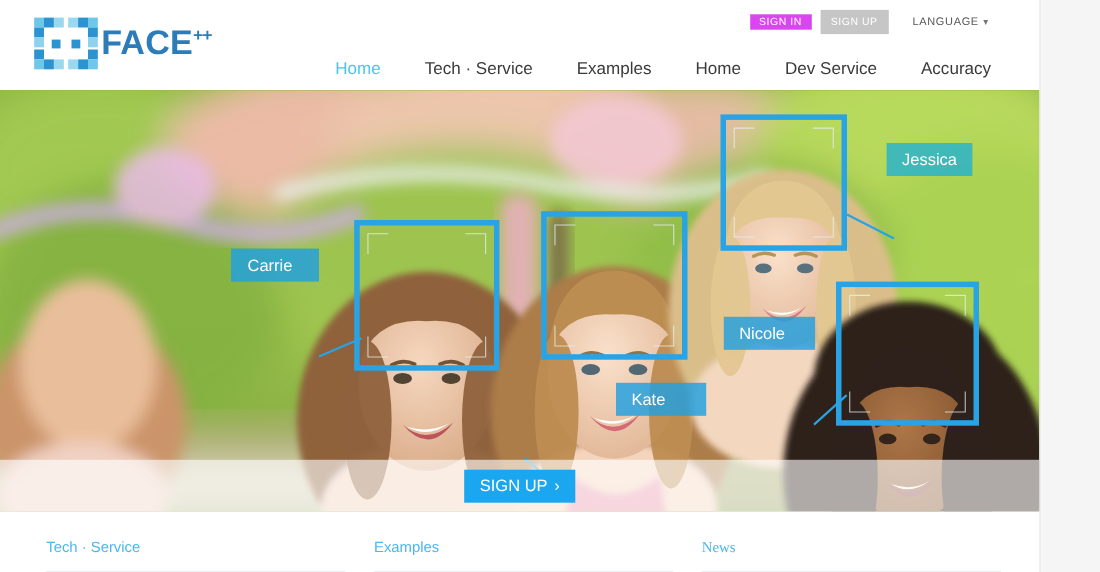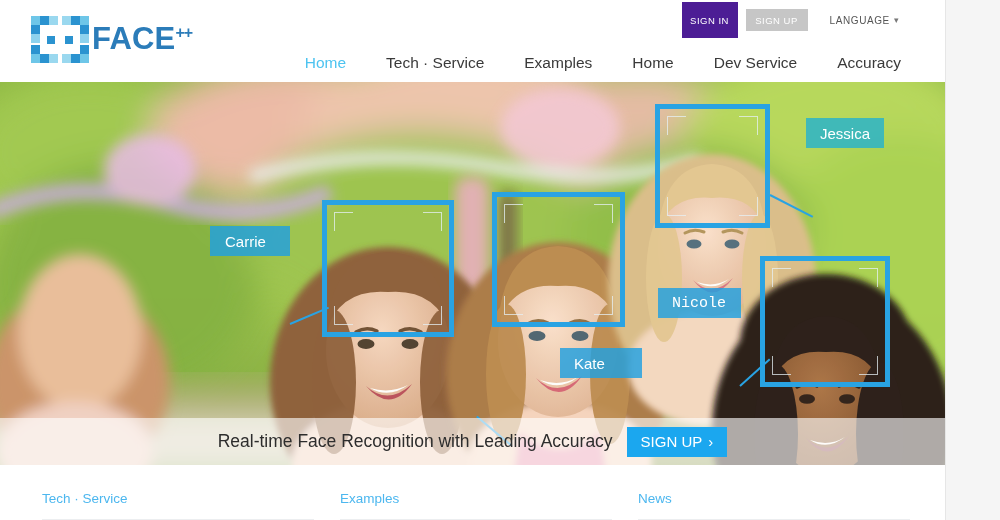--- a/index.html
+++ b/index.html
@@ -15,21 +15,21 @@
   .gutter{position:absolute;left:945px;top:0;width:55px;height:520px;background:#f5f5f5;border-left:1px solid #e6e6e6;}
 
   
   .header{position:absolute;left:0;top:0;width:945px;height:82px;background:#fff;}
   .logo{position:absolute;left:31px;top:14px;width:58px;height:52px;}
   .logo svg{display:block;}
   .brand{position:absolute;left:92px;top:23px;font-size:31px;font-weight:bold;color:#2b7cb9;letter-spacing:.2px;line-height:1;}
   .brand .pp{font-size:16px;vertical-align:super;letter-spacing:-1px;}
 
   .topbtns{position:absolute;right:46px;top:8px;height:24px;display:flex;align-items:center;gap:0;}
-  .btn-signin{width:56px;height:36px;background:#4c1d95;color:#fff;font-size:9.5px;letter-spacing:.5px;
+  .btn-signin{width:56px;height:14px;background:#d946ef;color:#fff;font-size:9.5px;letter-spacing:.5px;
               display:flex;align-items:center;justify-content:center;border:0;cursor:pointer;}
   .btn-signup-top{width:62px;height:22px;background:#c6c6c6;color:#fff;font-size:9.5px;letter-spacing:.5px;
               display:flex;align-items:center;justify-content:center;border:0;margin-left:8px;cursor:pointer;}
   .lang{margin-left:22px;font-size:10px;color:#555;letter-spacing:.6px;display:flex;align-items:center;gap:4px;cursor:pointer;}
   .lang .chev{font-size:9px;color:#777;}
 
   .nav{position:absolute;right:44px;top:54px;display:flex;align-items:flex-end;gap:0;}
   .nav a{font-size:15.5px;color:#3a3a3a;text-decoration:none;margin-left:40px;cursor:pointer;white-space:nowrap;}
   .nav a:first-child{margin-left:0;}
   .nav a.active{color:#4cc3f0;}
@@ -56,21 +56,21 @@
           display:flex;align-items:center;justify-content:center;gap:14px;}
   .cap-text{font-size:17.5px;color:#2d2d2d;}
   .cap-btn{height:30px;background:#1ba7ef;color:#fff;font-size:15px;display:flex;align-items:center;
            gap:6px;padding:0 14px;border:0;cursor:pointer;}
 
   
   .cols{position:absolute;left:0;top:465px;width:945px;height:55px;background:#fff;}
   .col{position:absolute;top:24px;width:272px;}
   .col .h{font-size:13.5px;color:#4cb7ef;cursor:pointer;display:inline-block;}
   .col .rule{margin-top:12px;height:2px;background:#eceef0;width:272px;}
-  .c1{left:42px;} .c2{left:340px;} .c3{left:638px;}
+  .c1{left:42px;} .c2{left:340px;} .c3{left:638px;font-family:Liberation Serif, serif;}
 </style>
 </head>
 <body>
 
 <div id="page">
 
   <div class="site">
 
     <div class="header">
 
@@ -301,25 +301,24 @@
         <div class="inner">
           <span class="c tl"></span>
             <span class="c tr"></span>
             <span class="c bl"></span>
             <span class="c br"></span>
         </div>
       </div>
 
       <div class="tag" style="left:210px;top:144px;min-width:80px;padding-left:15px;">Carrie</div>
       <div class="tag" style="left:512px;top:266px;min-width:82px;margin-left:48px;">Kate</div>
-      <div class="tag" style="left:806px;top:36px;min-width:78px;background:rgba(38,178,205,.82);text-align:center;">Jessica</div>
-      <div class="tag" style="left:658px;top:206px;min-width:83px;font-family:Liberation Mono, monospace;">Nicole</div>
+      <div class="tag" style="left:806px;top:48px;min-width:78px;background:rgba(38,178,205,.82);text-align:center;">Jessica</div>
+      <div class="tag" style="left:658px;top:206px;min-width:83px;">Nicole</div>
 
       <div class="capbar">
-        <span class="cap-text">Real-time Face Recognition with Leading Accuracy</span>
         <button class="cap-btn">
           <span>SIGN UP</span>
           <span>›</span>
         </button>
       </div>
     </div>
 
     <div class="cols">
       <div class="col c1">
         <div class="h">Tech · Service</div>

